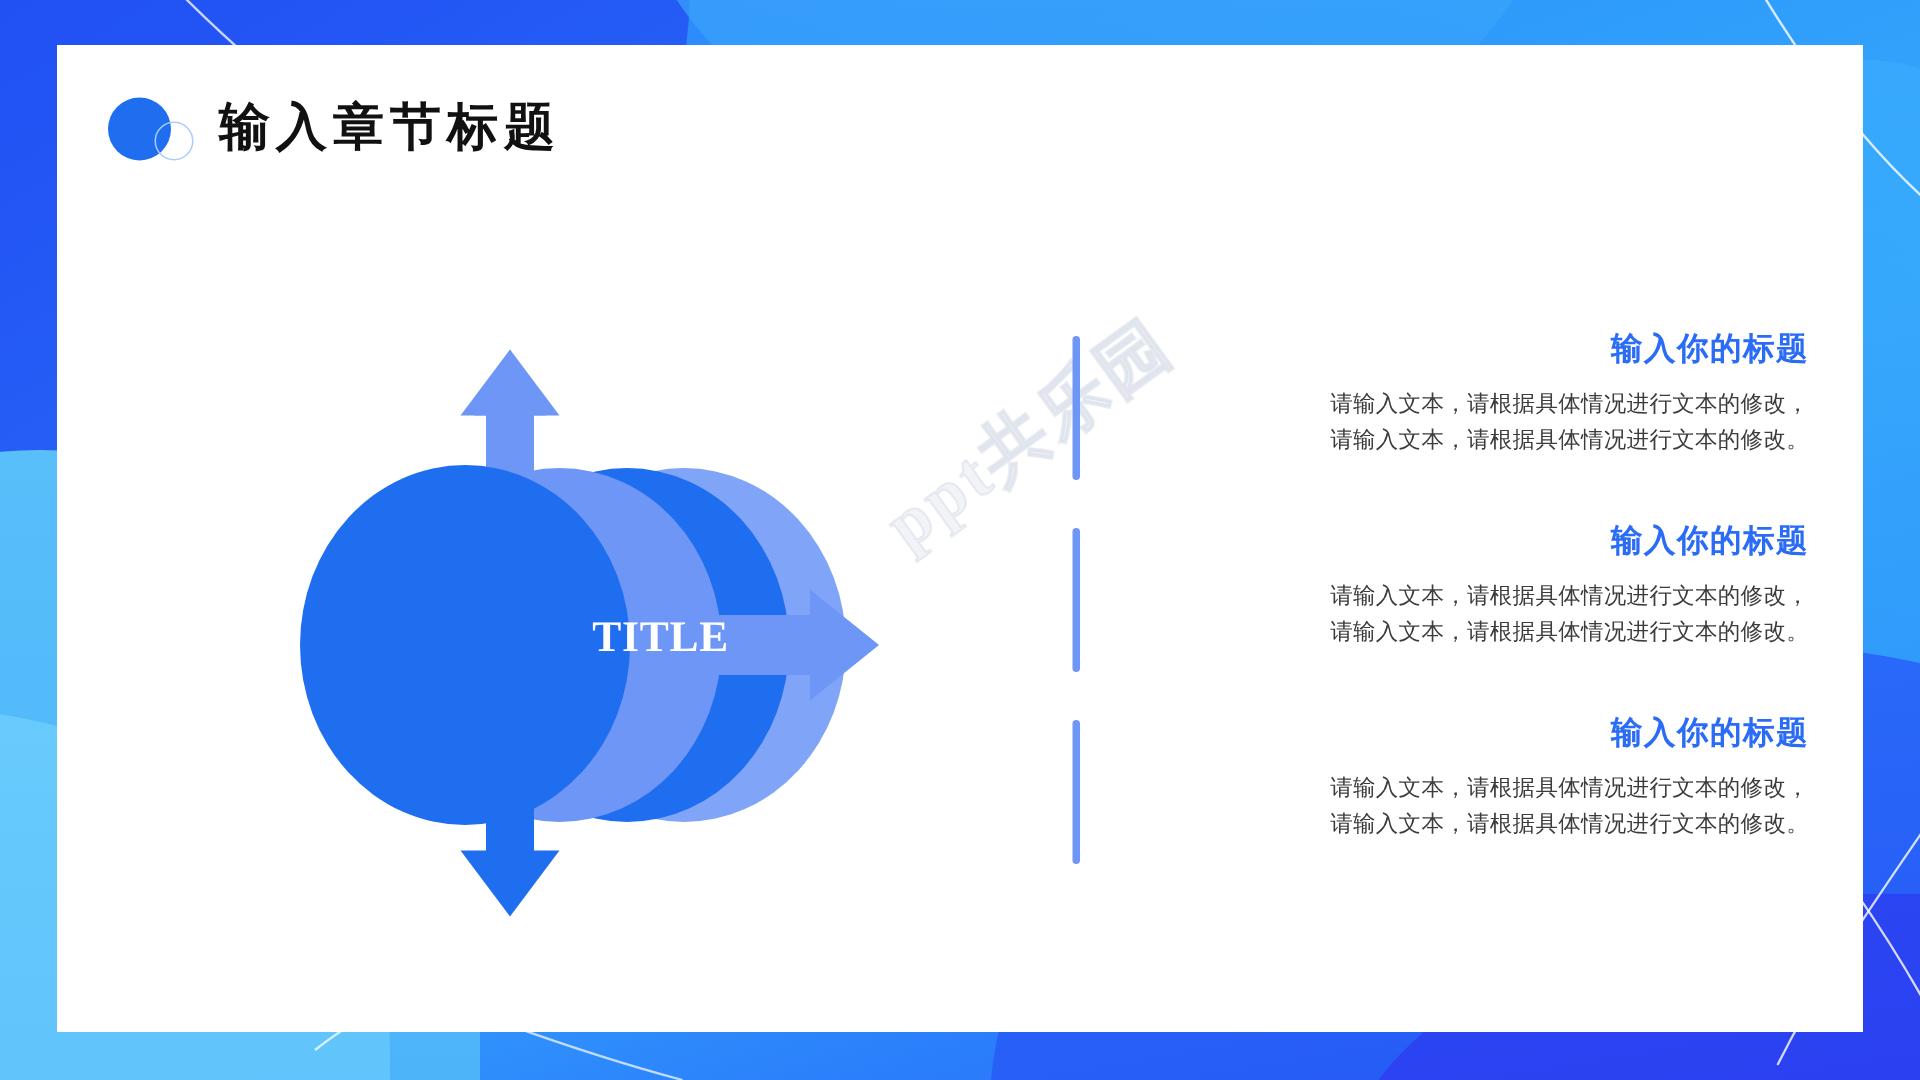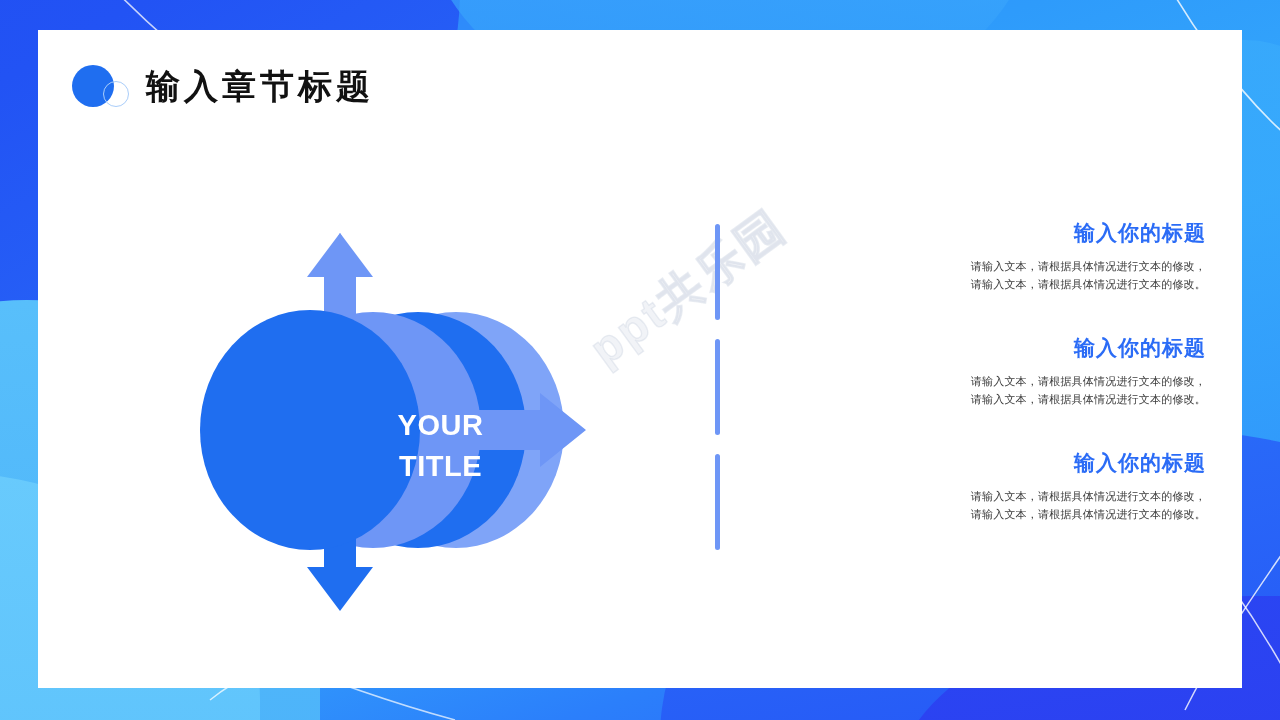--- a/index.html
+++ b/index.html
@@ -106,20 +106,21 @@
   }
 
   
   #card {
     position: absolute;
     left: 38px;
     top: 30px;
     width: 1204px;
     height: 658px;
     background: #ffffff;
+    font-family: Liberation Serif, serif;
   }
 
   
   .header {
     position: absolute;
     left: 34px;
     top: 32px;
     display: flex;
     align-items: center;
   }
@@ -206,21 +207,21 @@
   }
   .block-title {
     font-size: 21px;
     font-weight: 700;
     color: #2b6cf6;
     letter-spacing: 1px;
     line-height: 1.2;
     margin: 0 0 13px 0;
   }
   .block-line {
-    font-size: 11px;
+    font-size: 15px;
     color: #3c3c3c;
     line-height: 1.62;
     letter-spacing: .2px;
     white-space: nowrap;
   }
 
   
   .watermark {
     position: absolute;
     left: 540px;
@@ -287,21 +288,20 @@
         <path d="M 172 125 L 172 62 L 148 62 L 172 18 L 196 62 L 172 62 Z" fill="#6e96f6"></path>
         <path d="M 172 18 L 205 62 L 188 62 L 188 130 L 156 130 L 156 62 L 139 62 Z" fill="#6e96f6"></path>
 
         <path d="M 172 396 L 139 352 L 156 352 L 156 285 L 188 285 L 188 352 L 205 352 Z" fill="#1f6ef0"></path>
 
         <path d="M 418 215 L 372 252 L 372 235 L 300 235 L 300 195 L 372 195 L 372 178 Z" fill="#6e96f6"></path>
 
         <ellipse cx="142" cy="215" rx="110" ry="120" fill="#1f6ef0"></ellipse>
       </svg>
       <div class="diagram-label">
-        <div>YOUR</div>
         <div>TITLE</div>
       </div>
     </div>
 
     <div class="blocks">
 
       <div class="block">
         <div class="block-bar"></div>
         <div class="block-title">输入你的标题</div>
         <div class="block-line">请输入文本，请根据具体情况进行文本的修改，</div>

